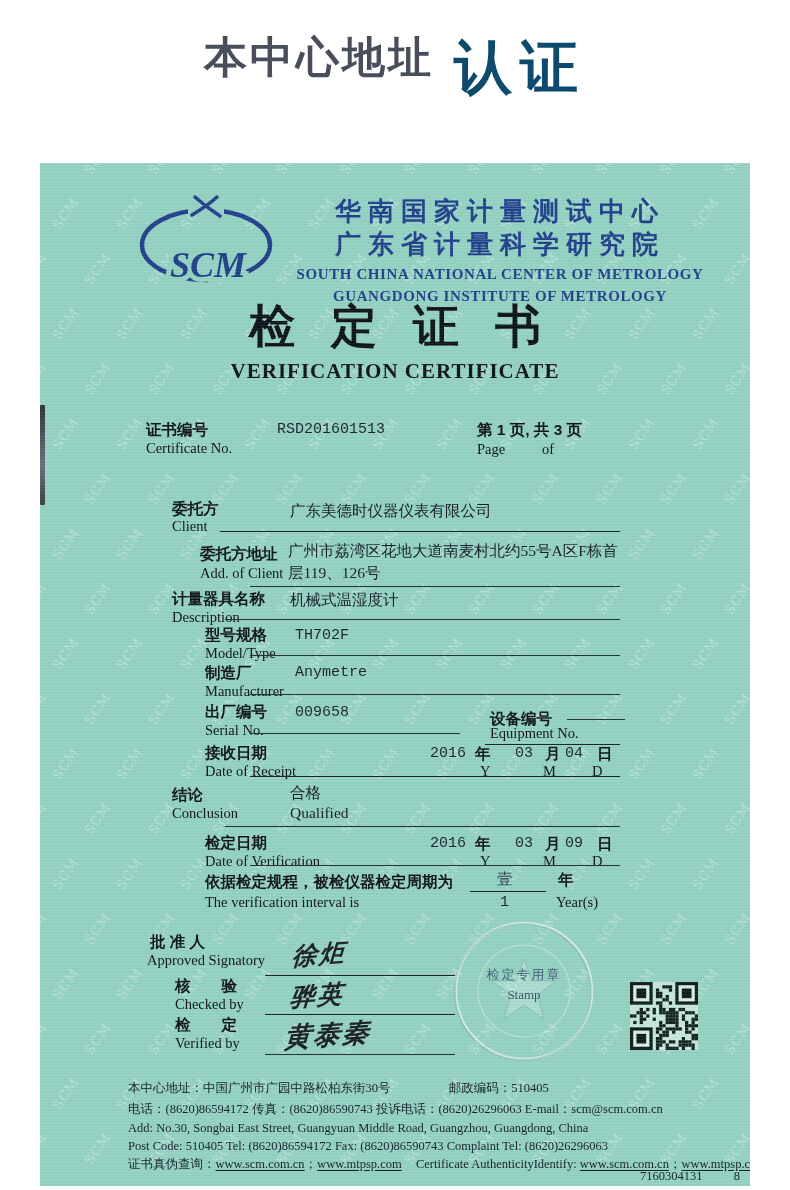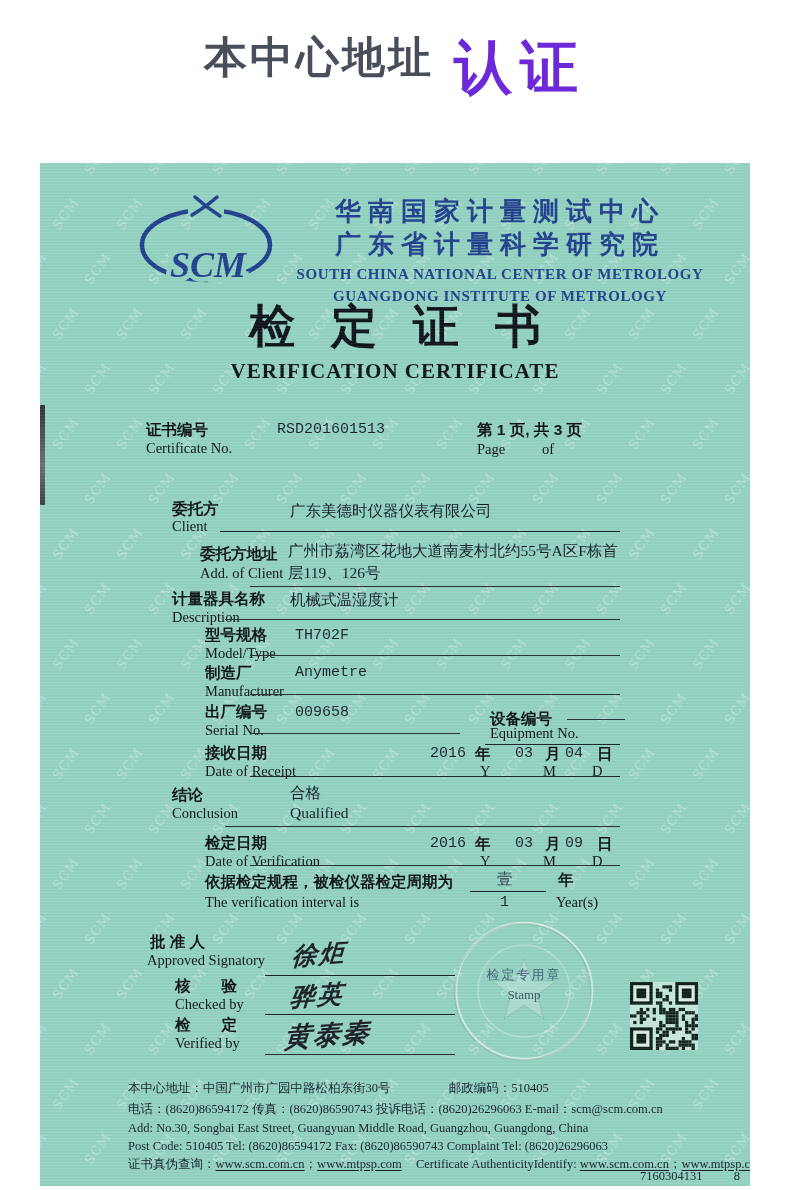--- a/index.html
+++ b/index.html
@@ -6,21 +6,21 @@
   body { width:790px; height:1190px; background:#ffffff; position:relative;
          font-family:"Liberation Sans", sans-serif; overflow:hidden; }
   .abs { position:absolute; }
 
   
   .banner { position:absolute; top:34px; left:0; width:790px; display:flex;
             justify-content:center; align-items:flex-start; }
   .banner-left { text-align:right; }
   .banner-zh { font-size:43px; font-weight:600; color:#494e5b; letter-spacing:3px; line-height:1.1; }
   .banner-en { font-size:31px; color:#b9bcc4; letter-spacing:1px; line-height:1.0; margin-top:-2px; }
-  .banner-accent { font-size:58px; font-weight:700; color:#6d28d9; letter-spacing:8px;
+  .banner-accent { font-size:58px; font-weight:700; color:#0c4a6e; letter-spacing:8px;
                    margin-left:20px; margin-top:4px; line-height:1.0; }
 
   
   .cert { position:absolute; left:40px; top:163px; width:710px; height:1023px;
           background:#93d1c1; overflow:hidden; }
   .cert::before { content:""; position:absolute; inset:0; z-index:6; pointer-events:none;
           background:repeating-linear-gradient(180deg, rgba(255,255,255,0.06) 0 1px,
                      rgba(0,20,15,0.02) 1px 2px, rgba(255,255,255,0) 2px 3px); }
   .wm-layer { position:absolute; inset:0; z-index:0; overflow:hidden; }
   .wm { position:absolute; color:rgba(255,255,255,0.34); font-family:"DejaVu Serif", serif;

